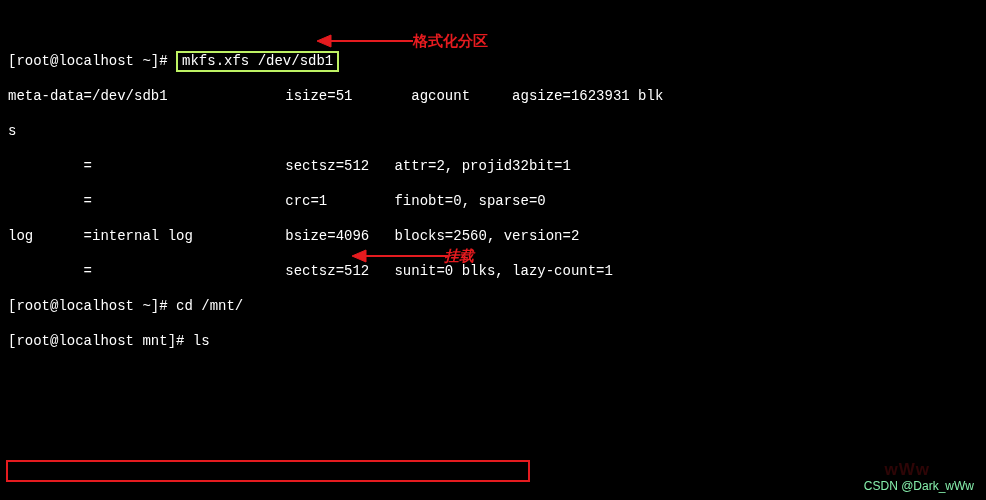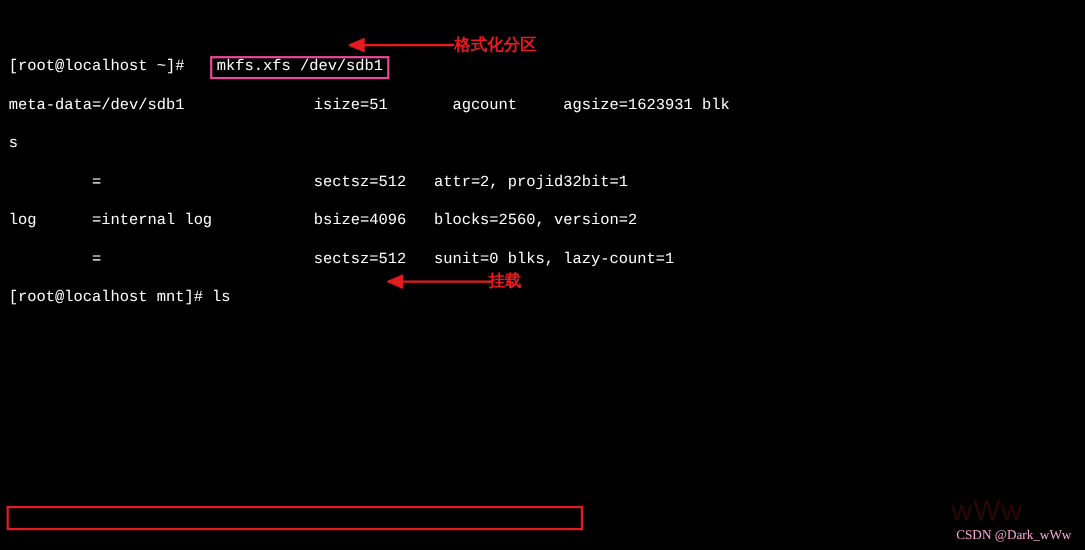--- a/index.html
+++ b/index.html
@@ -15,24 +15,24 @@
     overflow: hidden;
     position: relative;
   }
   .terminal {
     padding: 0 8px;
     white-space: pre;
     position: relative;
   }
   .line { white-space: pre; }
   .hl-box-red {
-    border: 2px solid #ec4899;
+    border: 2px solid #bef264;
     display: inline-block;
     padding: 0 4px;
-    margin: -2px 15px;
+    margin: -2px 0;
     vertical-align: baseline;
   }
   .hl-wide {
     position: absolute;
     border: 2px solid #e51b1f;
     pointer-events: none;
   }
   .anno {
     position: absolute;
     color: #e51b1f;
@@ -42,46 +42,48 @@
   }
   .arrow {
     position: absolute;
     stroke: #e51b1f;
     fill: #e51b1f;
   }
   .watermark {
     position: absolute;
     bottom: 6px;
     right: 12px;
-    color: #f9a8d4;
-    font-family: Liberation Serif, serif;
+    color: #86efac;
+    font-family: Liberation Sans, sans-serif;
     font-size: 12px;
   }
   .faint-red {
     position: absolute;
     bottom: 20px;
     right: 56px;
     color: rgba(229,27,31,0.20);
     font-family: sans-serif;
-    font-size: 26px;
-    font-weight: 400;
+    font-size: 17px;
+    font-weight: 700;
     letter-spacing: 1px;
   }
 </style>
 </head>
 <body>
 
 <div class="terminal">
 <div class="line">               </div>
 <div class="line"><span>[root@localhost ~]# </span><span class="hl-box-red">mkfs.xfs /dev/sdb1</span></div>
 <div class="line">meta-data=/dev/sdb1              isize=51       agcount     agsize=1623931 blk</div>
 <div class="line">s</div>
 <div class="line">         =                       sectsz=512   attr=2, projid32bit=1</div>
+<div class="line">         =                       crc=1        finobt=0, sparse=0</div>
 <div class="line">log      =internal log           bsize=4096   blocks=2560, version=2</div>
 <div class="line">         =                       sectsz=512   sunit=0 blks, lazy-count=1</div>
+<div class="line">[root@localhost ~]# cd /mnt/</div>
 <div class="line">[root@localhost mnt]# ls</div>
 
 
 
 
 
 
 
 
 
@@ -94,20 +96,20 @@
 </div>
 
 <div class="hl-wide" style="left:6px; top:460px; width:520px; height:18px;"></div>
 
 <div class="anno" style="left:413px; top:32px;">格式化分区</div>
 <svg class="arrow" style="left:317px; top:32px;" width="96" height="18">
   <line x1="96" y1="9" x2="12" y2="9" stroke="#e51b1f" stroke-width="2"></line>
   <polygon points="0,9 14,3 14,15" fill="#e51b1f"></polygon>
 </svg>
 
-<div class="anno" style="left:444px; top:247px;">挂载</div>
+<div class="anno" style="left:444px; top:247px;font-style:italic;">挂载</div>
 <svg class="arrow" style="left:352px; top:247px;" width="96" height="18">
   <line x1="96" y1="9" x2="12" y2="9" stroke="#e51b1f" stroke-width="2"></line>
   <polygon points="0,9 14,3 14,15" fill="#e51b1f"></polygon>
 </svg>
 
 <div class="faint-red">wWw</div>
 <div class="watermark">CSDN @Dark_wWw</div>
 
 </body></html>

